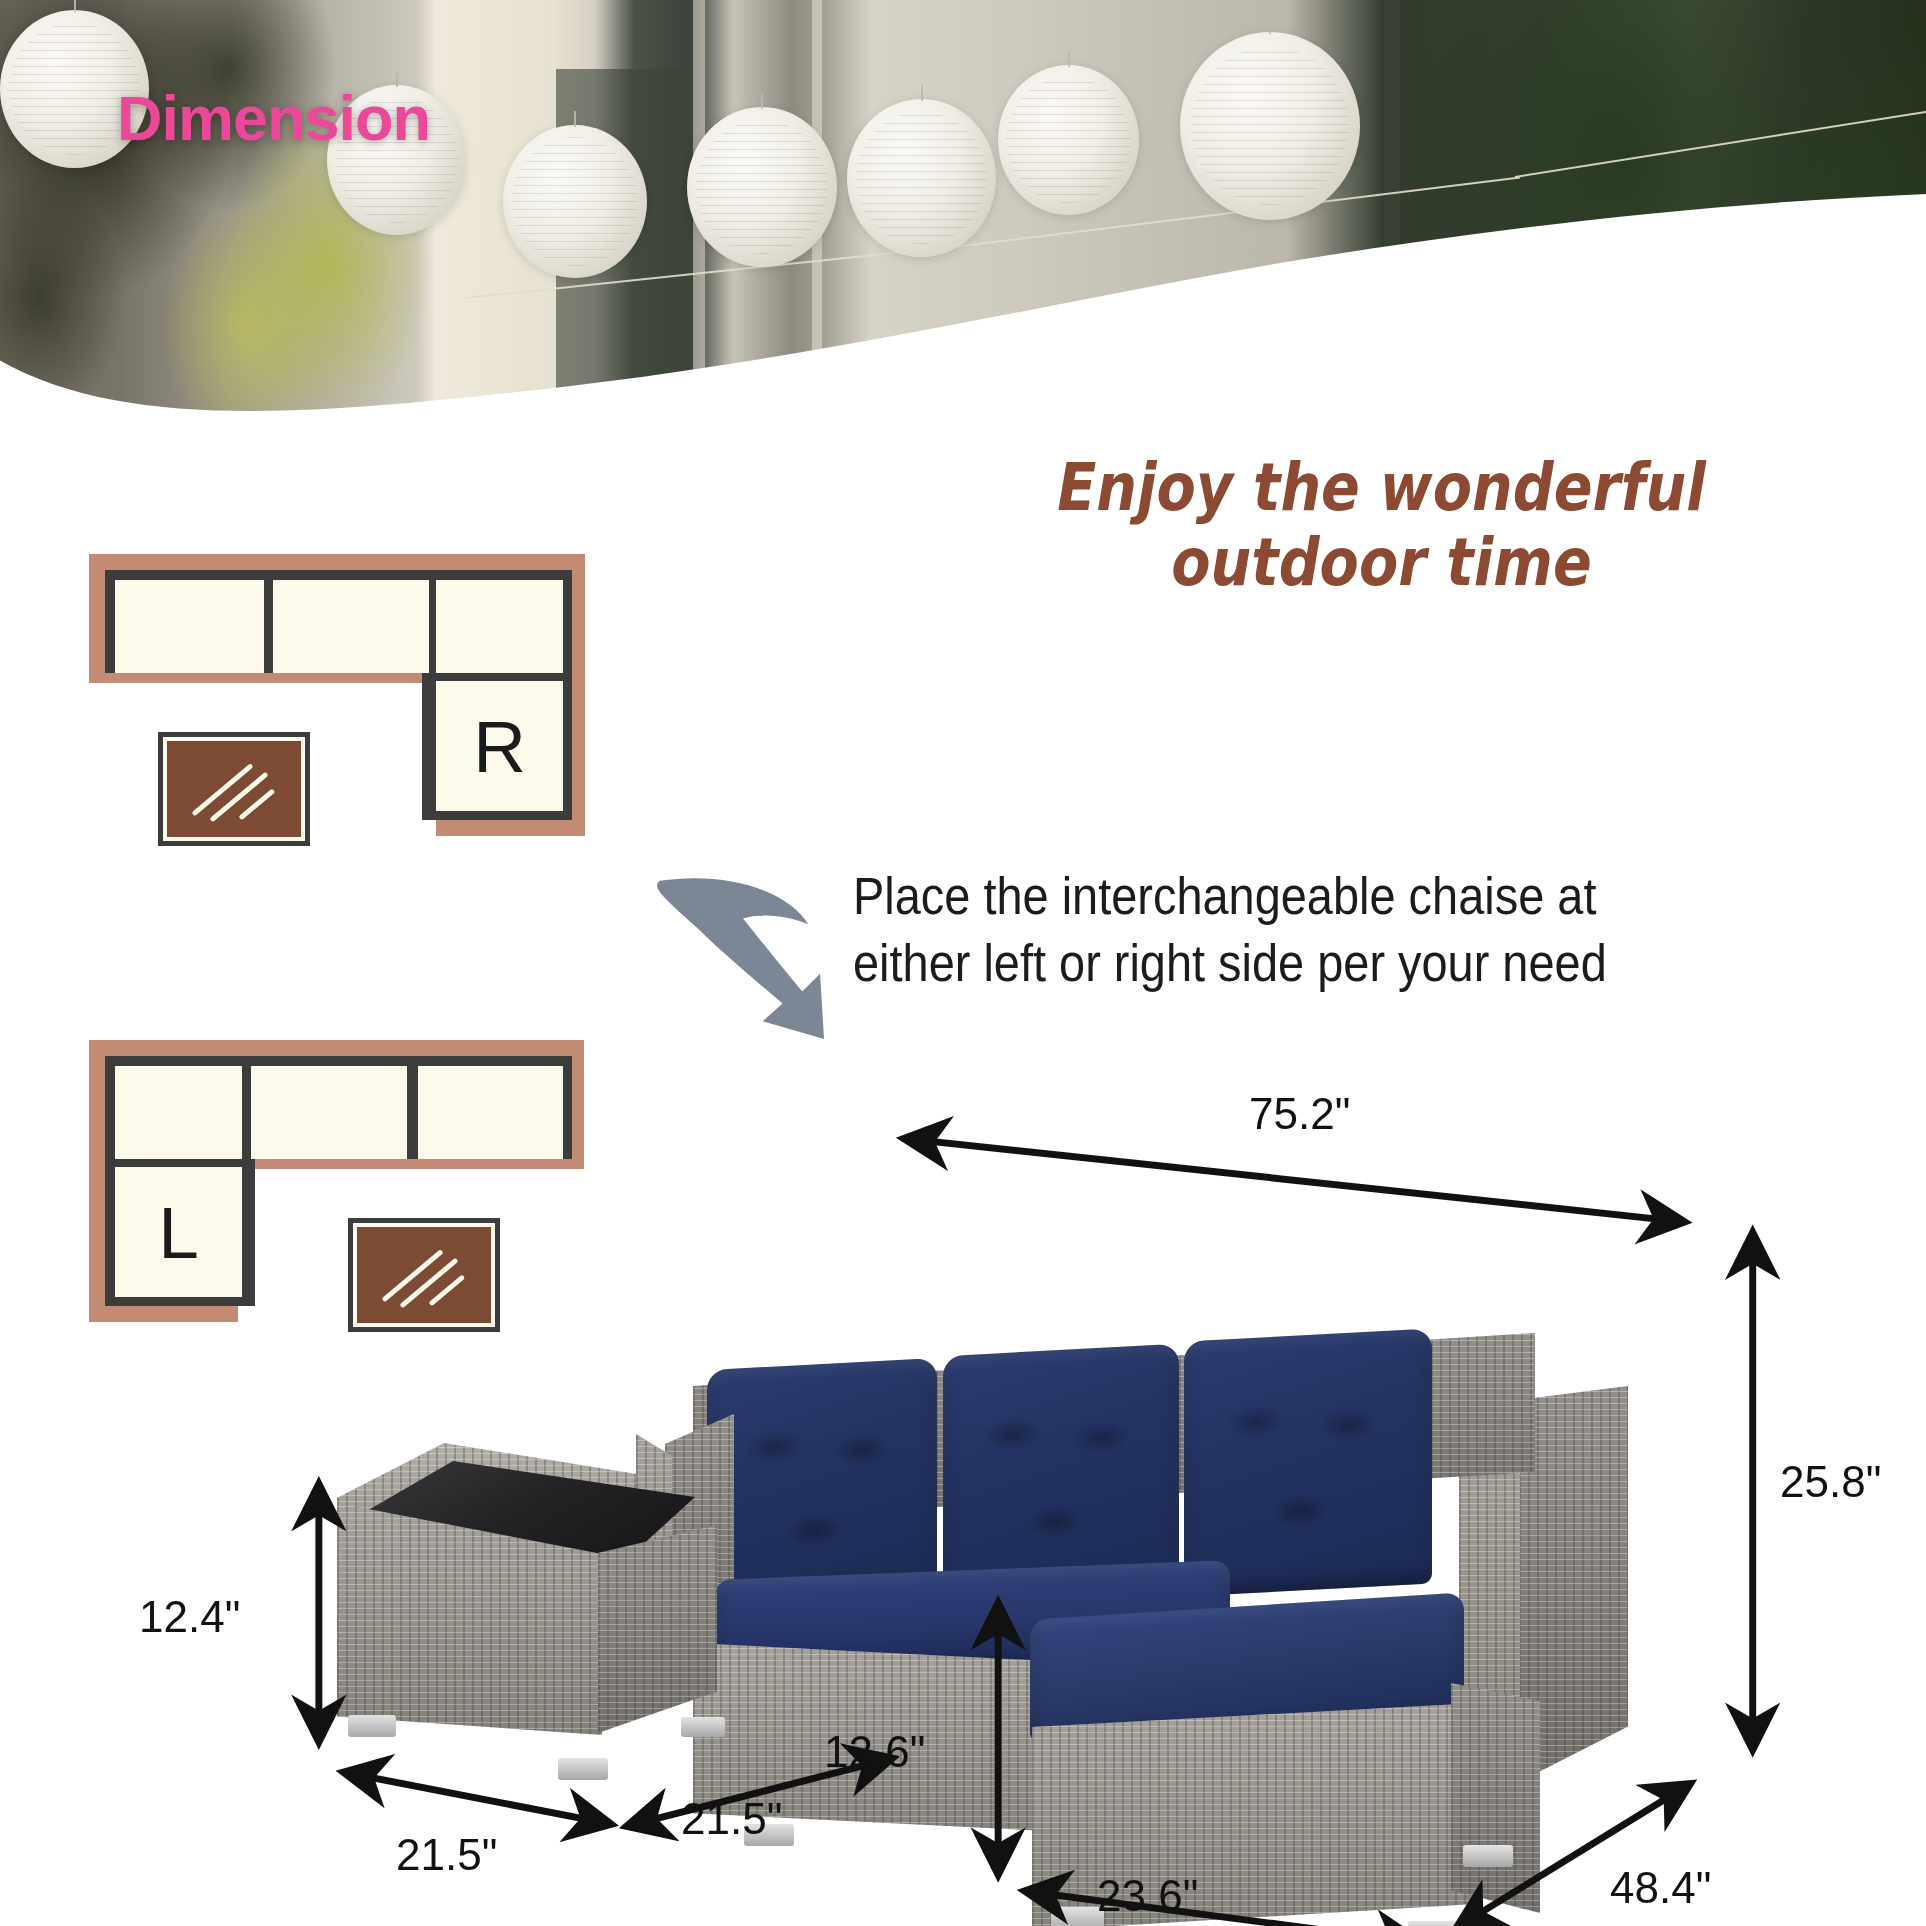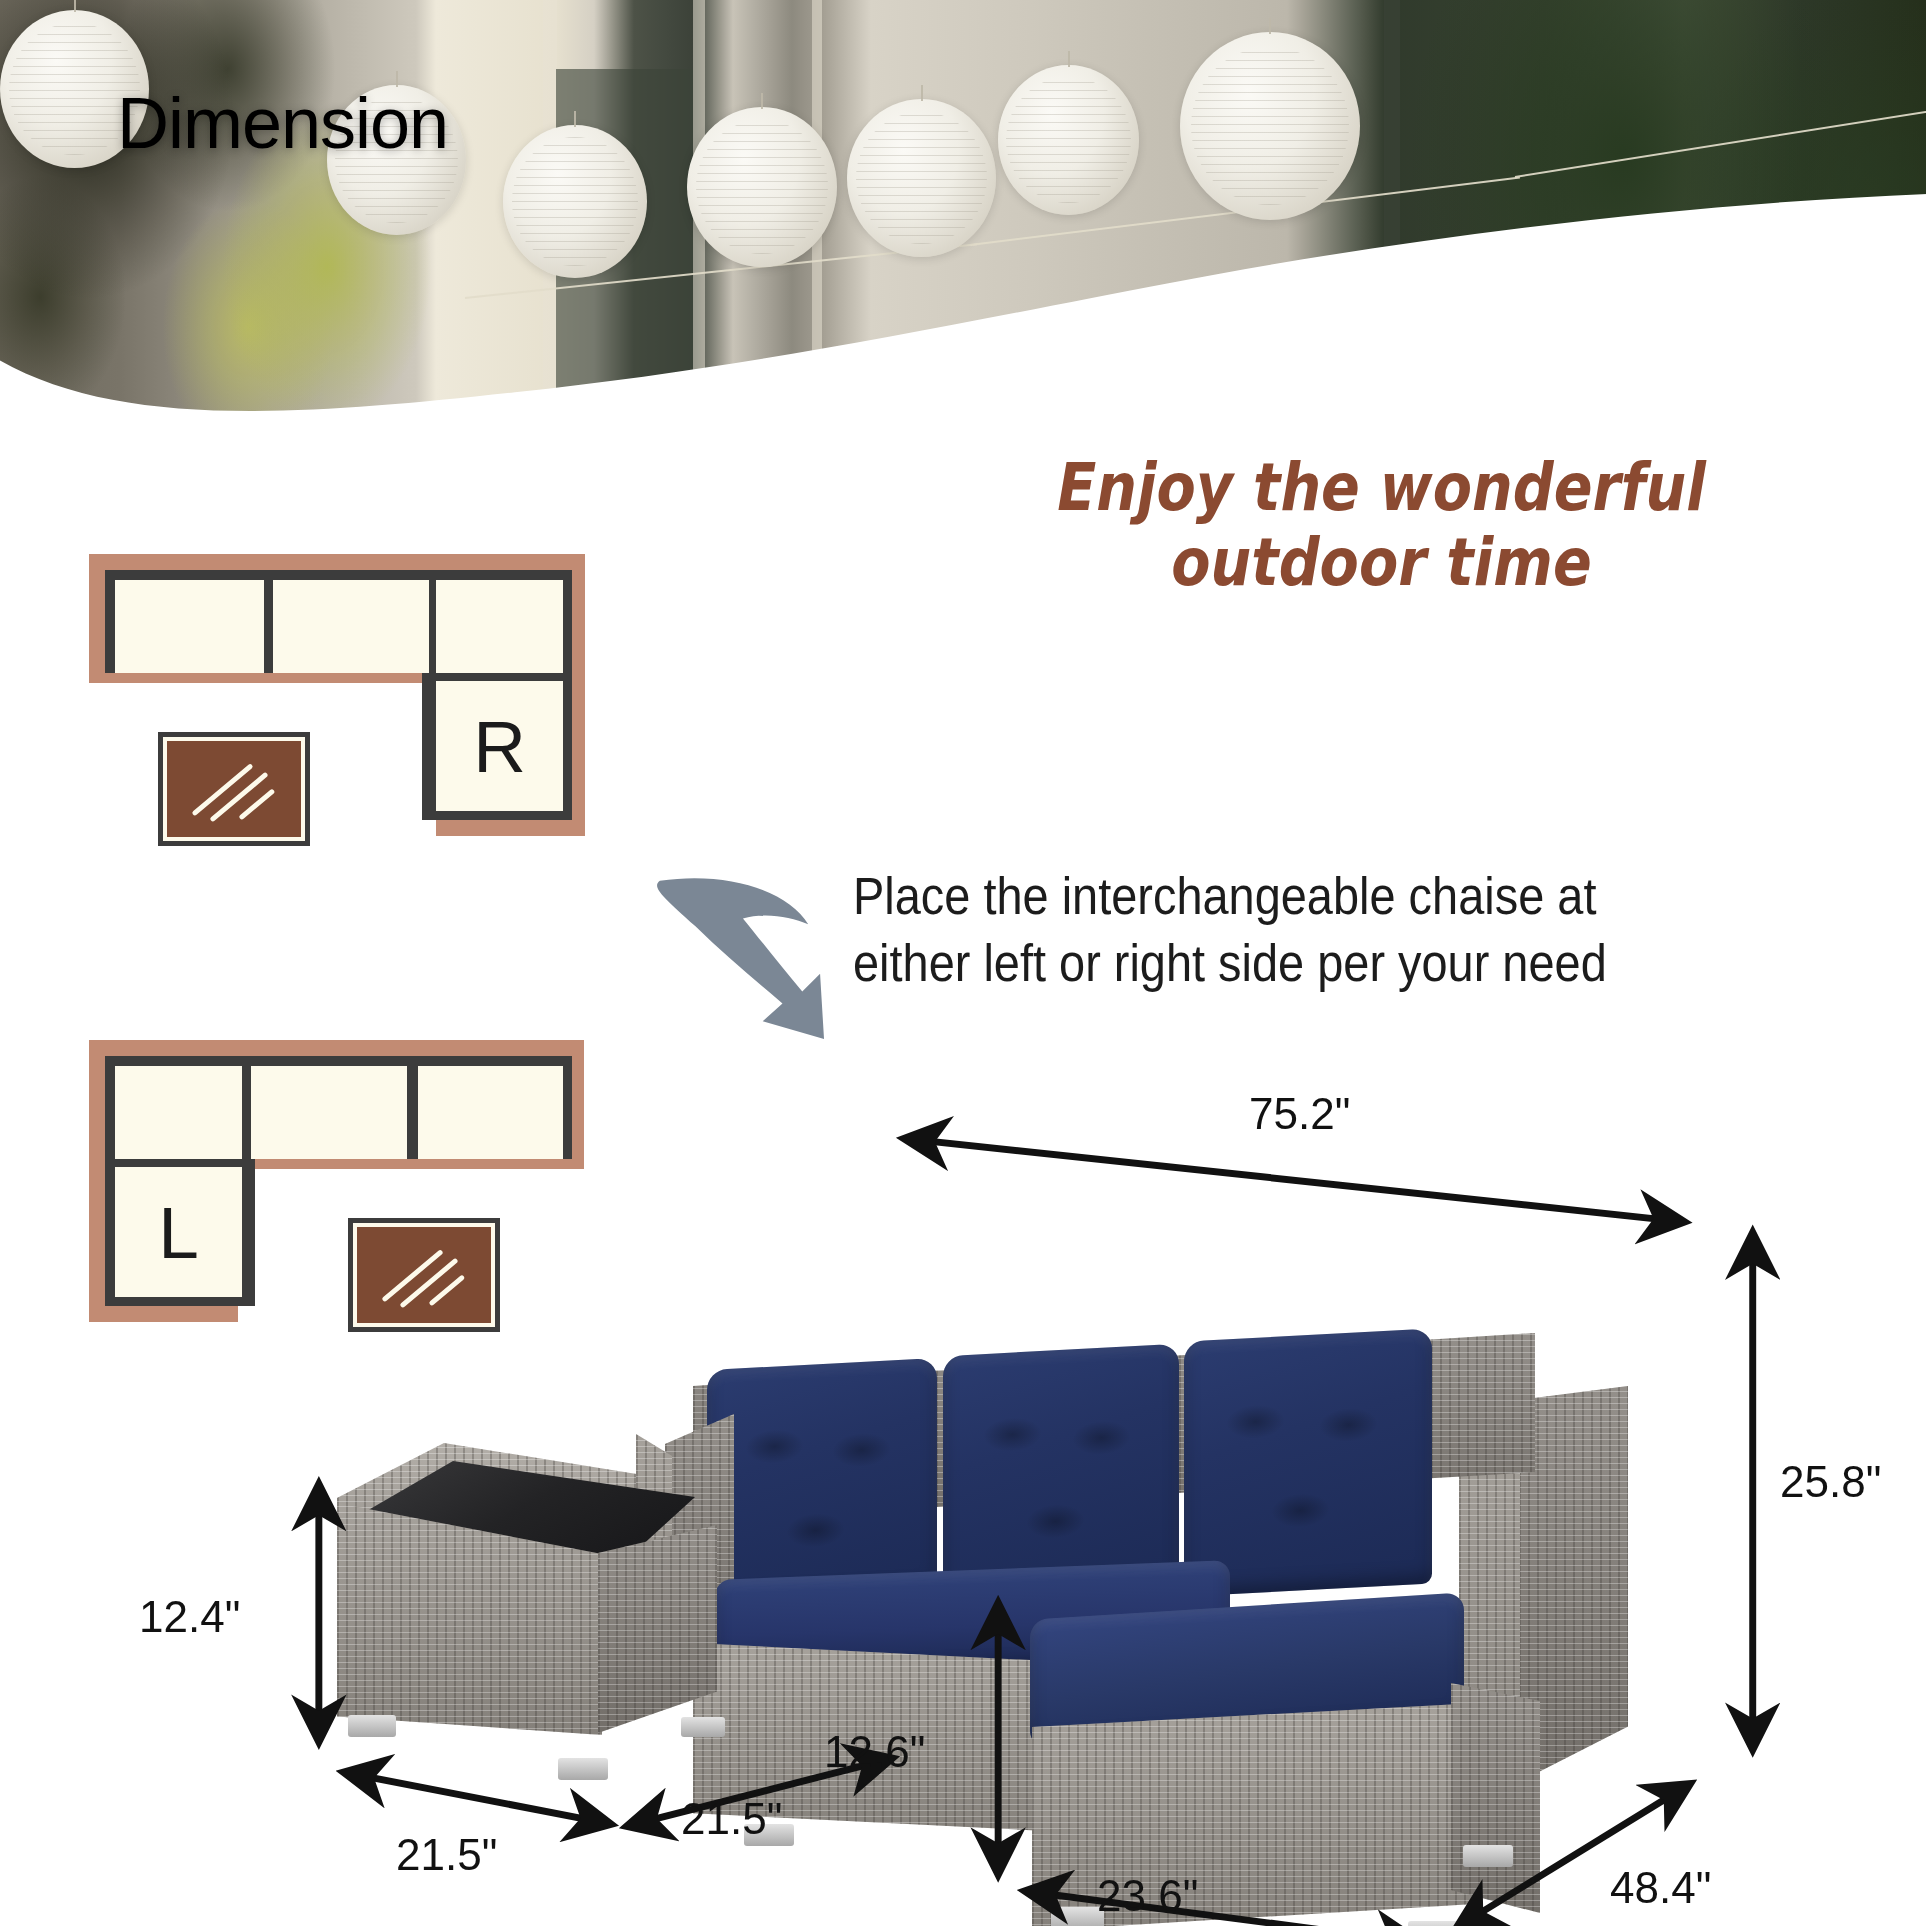--- a/index.html
+++ b/index.html
@@ -70,21 +70,21 @@
     position:absolute; height:2px;
     background:rgba(226,220,202,.92);
     transform-origin:left center;
   }
   
   #wave { position:absolute; left:0; bottom:-2px; width:1927px; height:248px; }
 
   
   #title {
     position:absolute; left:117px; top:87px;
-    font-size:72px; font-weight:normal; color:#000000;
+    font-size:63px; font-weight:bold; color:#ec4899;
     letter-spacing:-1px; line-height:1;
     text-shadow:0 2px 10px rgba(0,0,0,.30);
     z-index:6;
   }
 
   
   #tagline {
     position:absolute; left:921px; top:450px; width:921px;
     color:#8b4a31;
     font-family:"DejaVu Sans", sans-serif;

